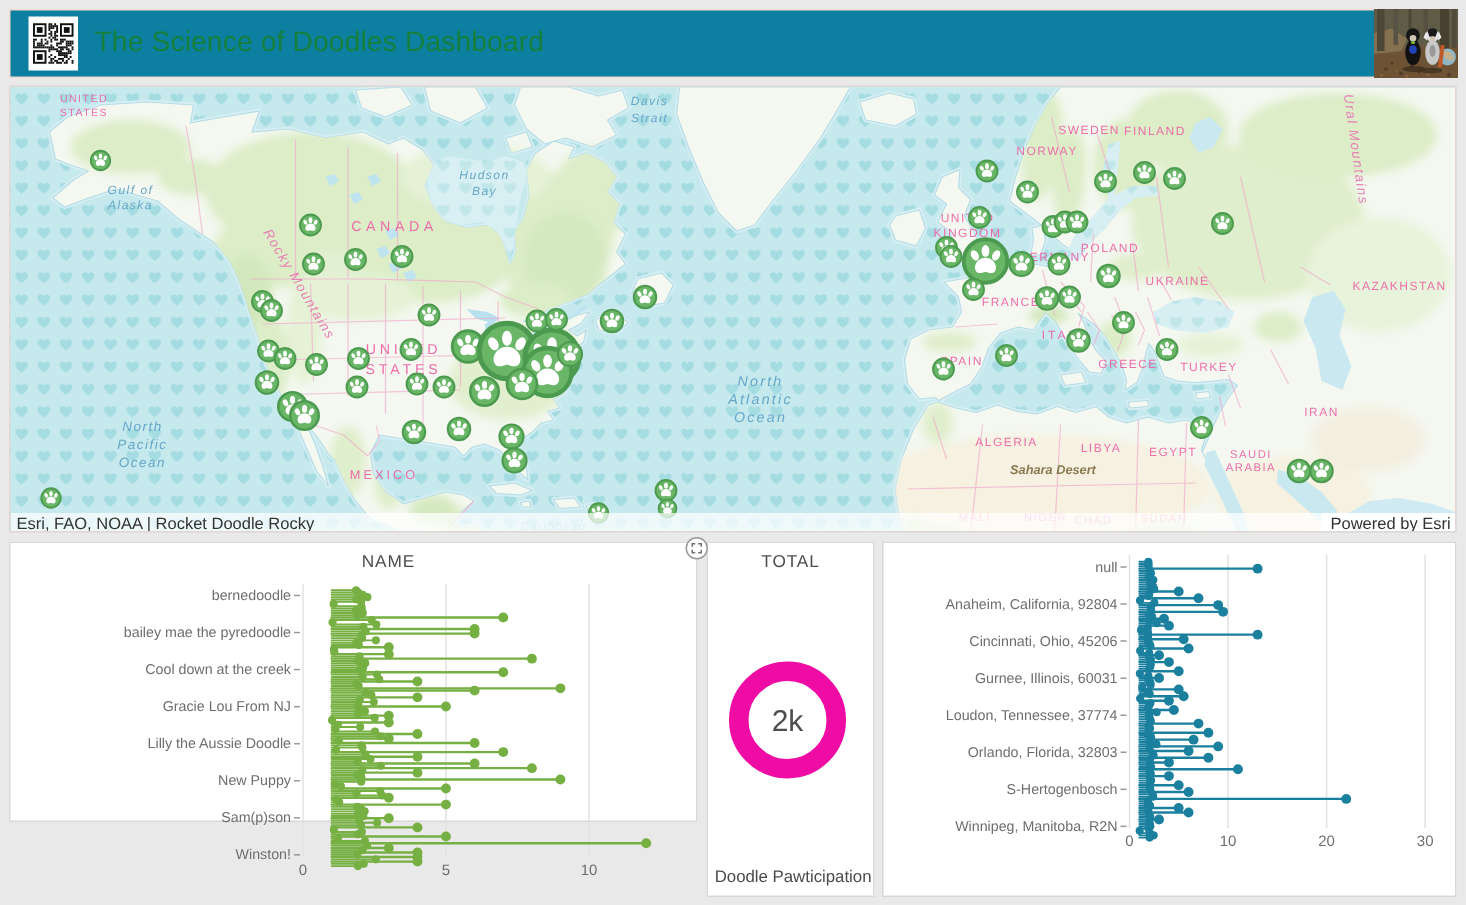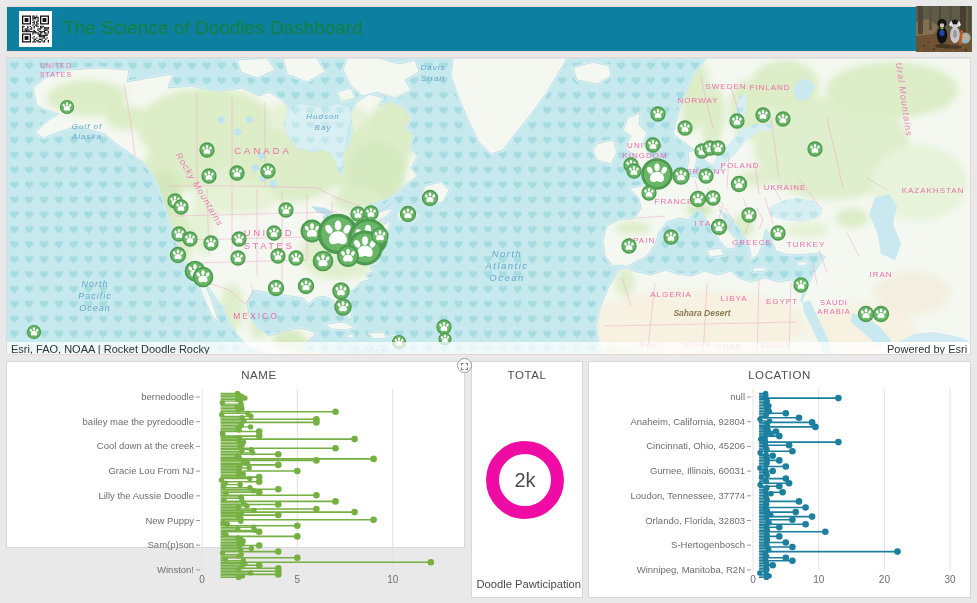--- a/index.html
+++ b/index.html
@@ -824,21 +824,20 @@
 </div>
 <div class="panel" style="left:471px;top:361px;width:112px;height:237px;">
 <div class="ptitle">TOTAL</div>
 <svg width="110" height="212" viewBox="0 0 110 212" style="display:block;">
 <circle cx="53" cy="99" r="32.5" fill="none" stroke="#ef0ca5" stroke-width="13"></circle>
 <text x="53" y="106" font-size="20" fill="#4d4d4d" text-anchor="middle">2k</text>
 <text x="4.5" y="207" font-size="11.2" fill="#4a4a4a">Doodle Pawticipation</text>
 </svg>
 </div>
 <div class="panel" style="left:588px;top:361px;width:383px;height:237px;">
-<div class="ptitle">LOCATION</div>
 <svg width="381" height="212" viewBox="0 0 381 212" style="display:block;">
 <text x="156" y="19.0" font-size="9.5" fill="#6e6e6e" text-anchor="end">null</text>
       <line x1="158" y1="16.0" x2="162" y2="16.0" stroke="#999999" stroke-width="1"></line>
       <text x="156" y="43.7" font-size="9.5" fill="#6e6e6e" text-anchor="end">Anaheim, California, 92804</text>
       <line x1="158" y1="40.7" x2="162" y2="40.7" stroke="#999999" stroke-width="1"></line>
       <text x="156" y="68.4" font-size="9.5" fill="#6e6e6e" text-anchor="end">Cincinnati, Ohio, 45206</text>
       <line x1="158" y1="65.4" x2="162" y2="65.4" stroke="#999999" stroke-width="1"></line>
       <text x="156" y="93.1" font-size="9.5" fill="#6e6e6e" text-anchor="end">Gurnee, Illinois, 60031</text>
       <line x1="158" y1="90.1" x2="162" y2="90.1" stroke="#999999" stroke-width="1"></line>
       <text x="156" y="117.8" font-size="9.5" fill="#6e6e6e" text-anchor="end">Loudon, Tennessee, 37774</text>

